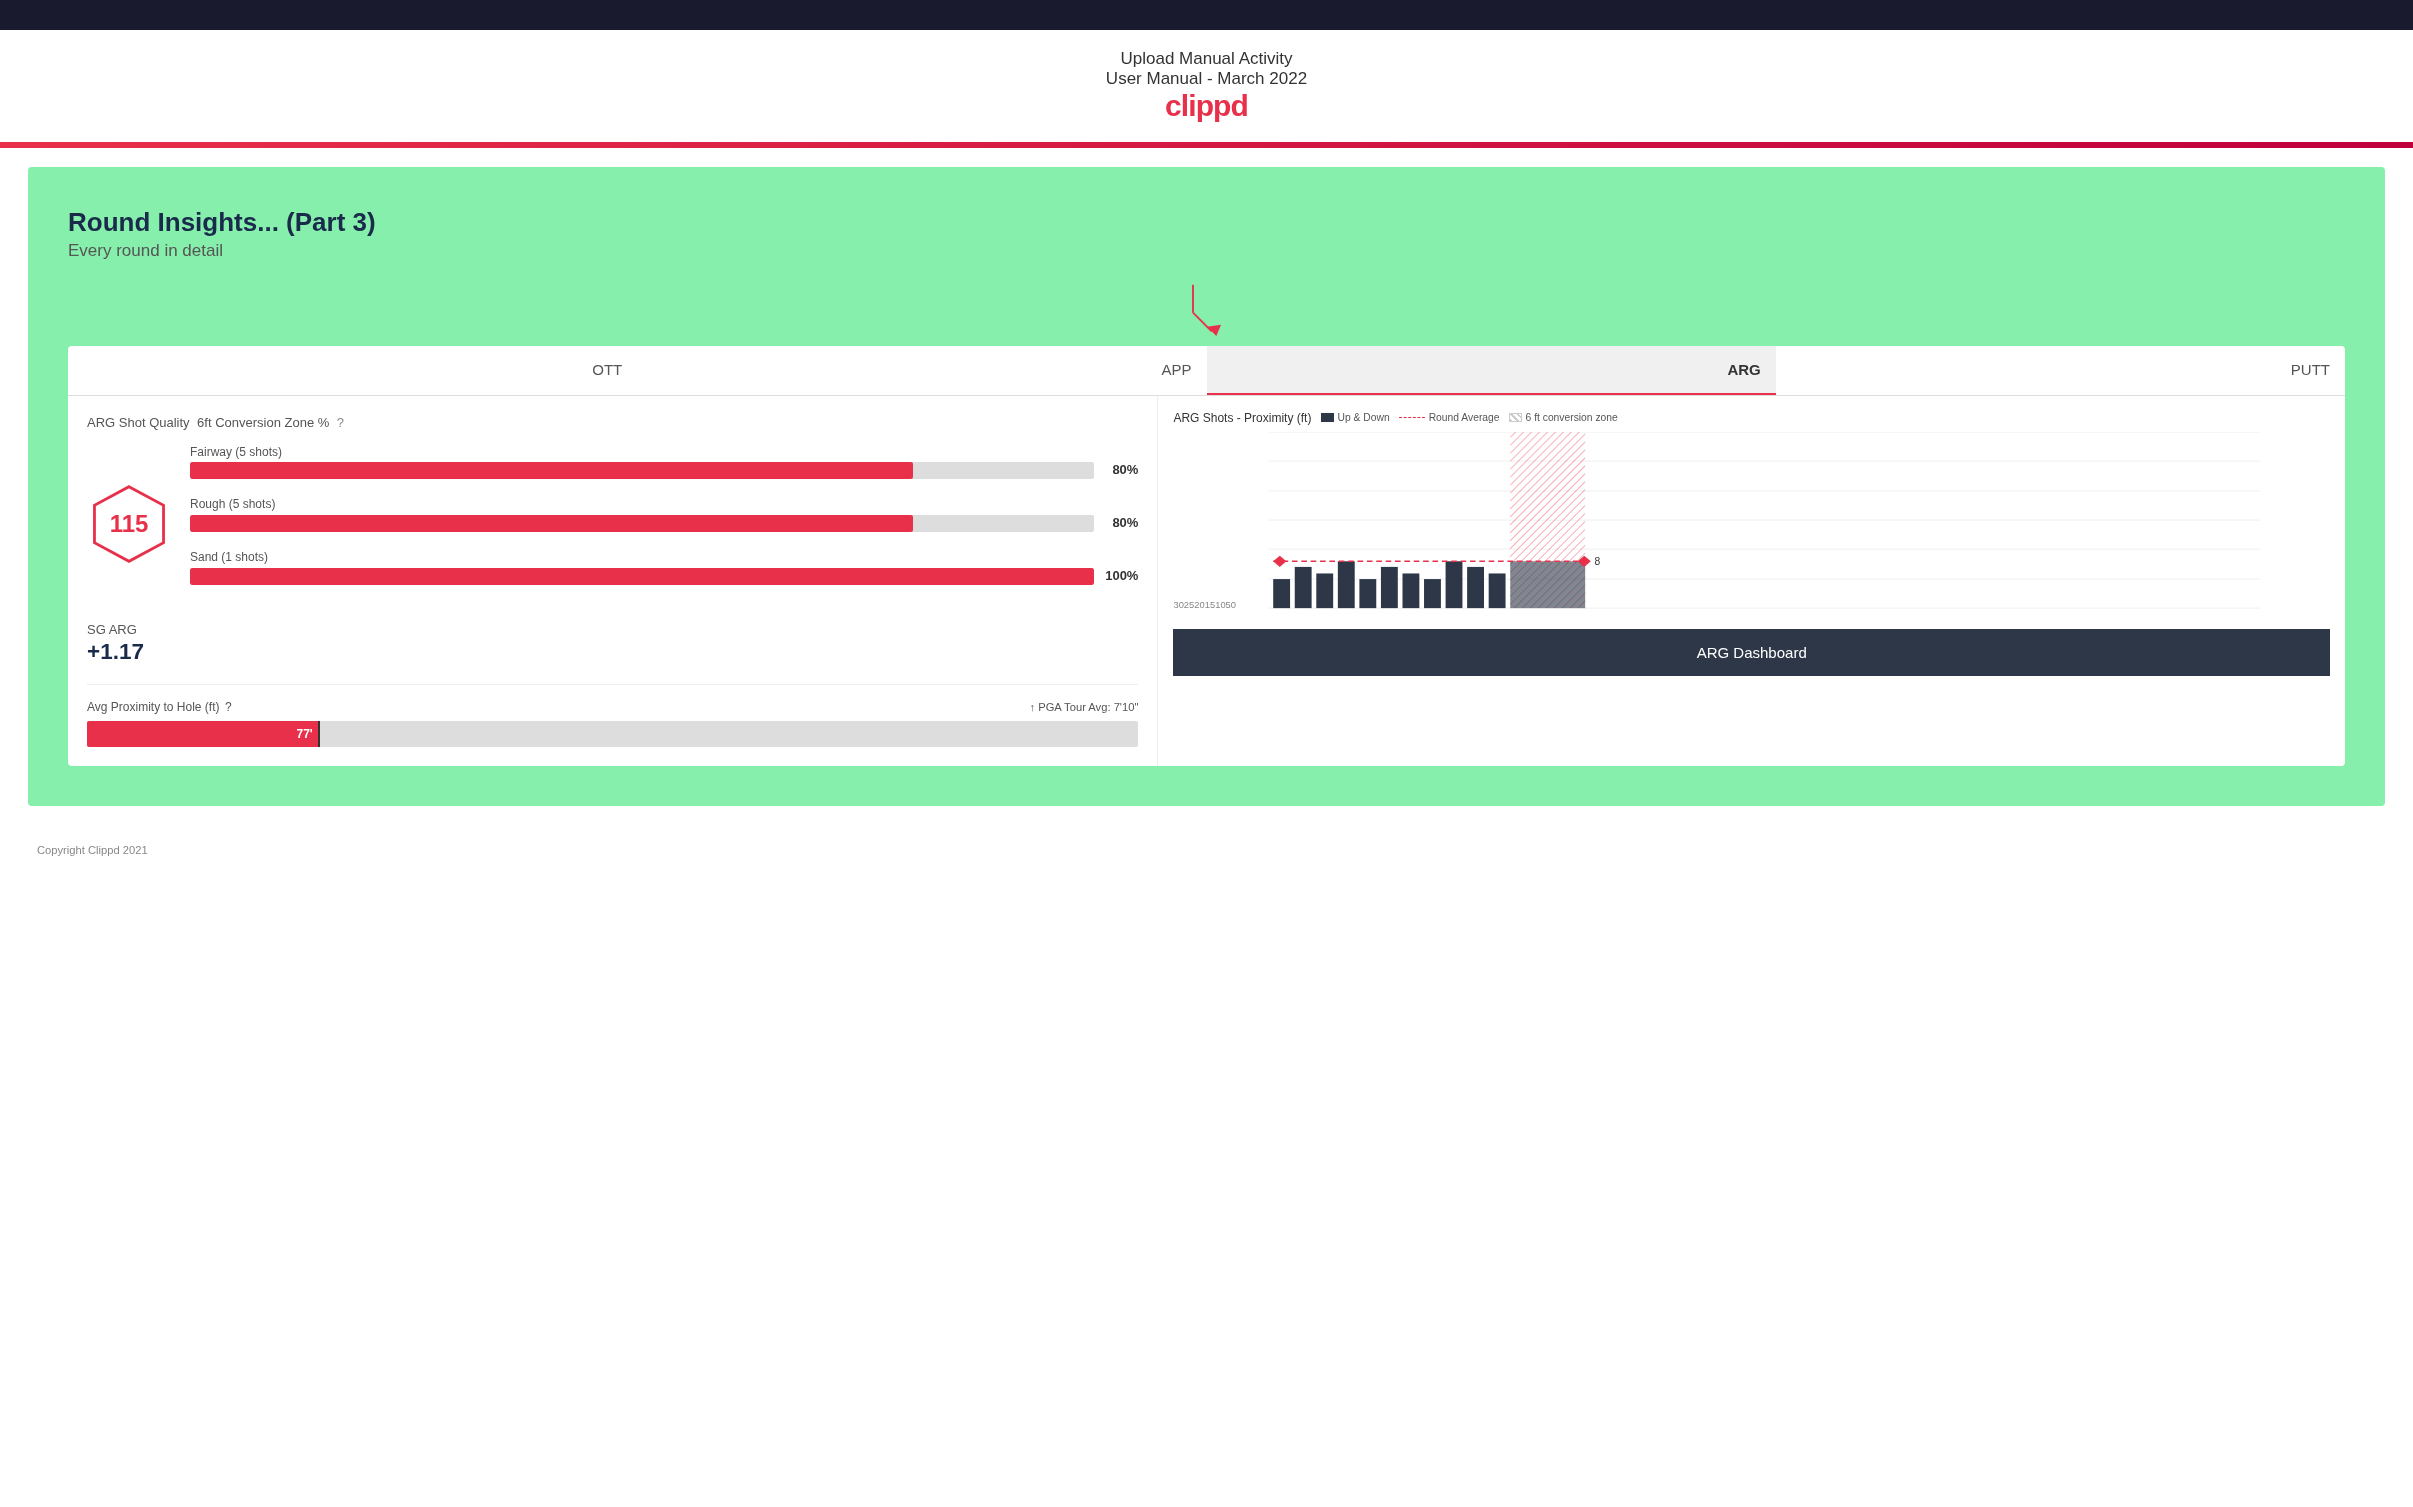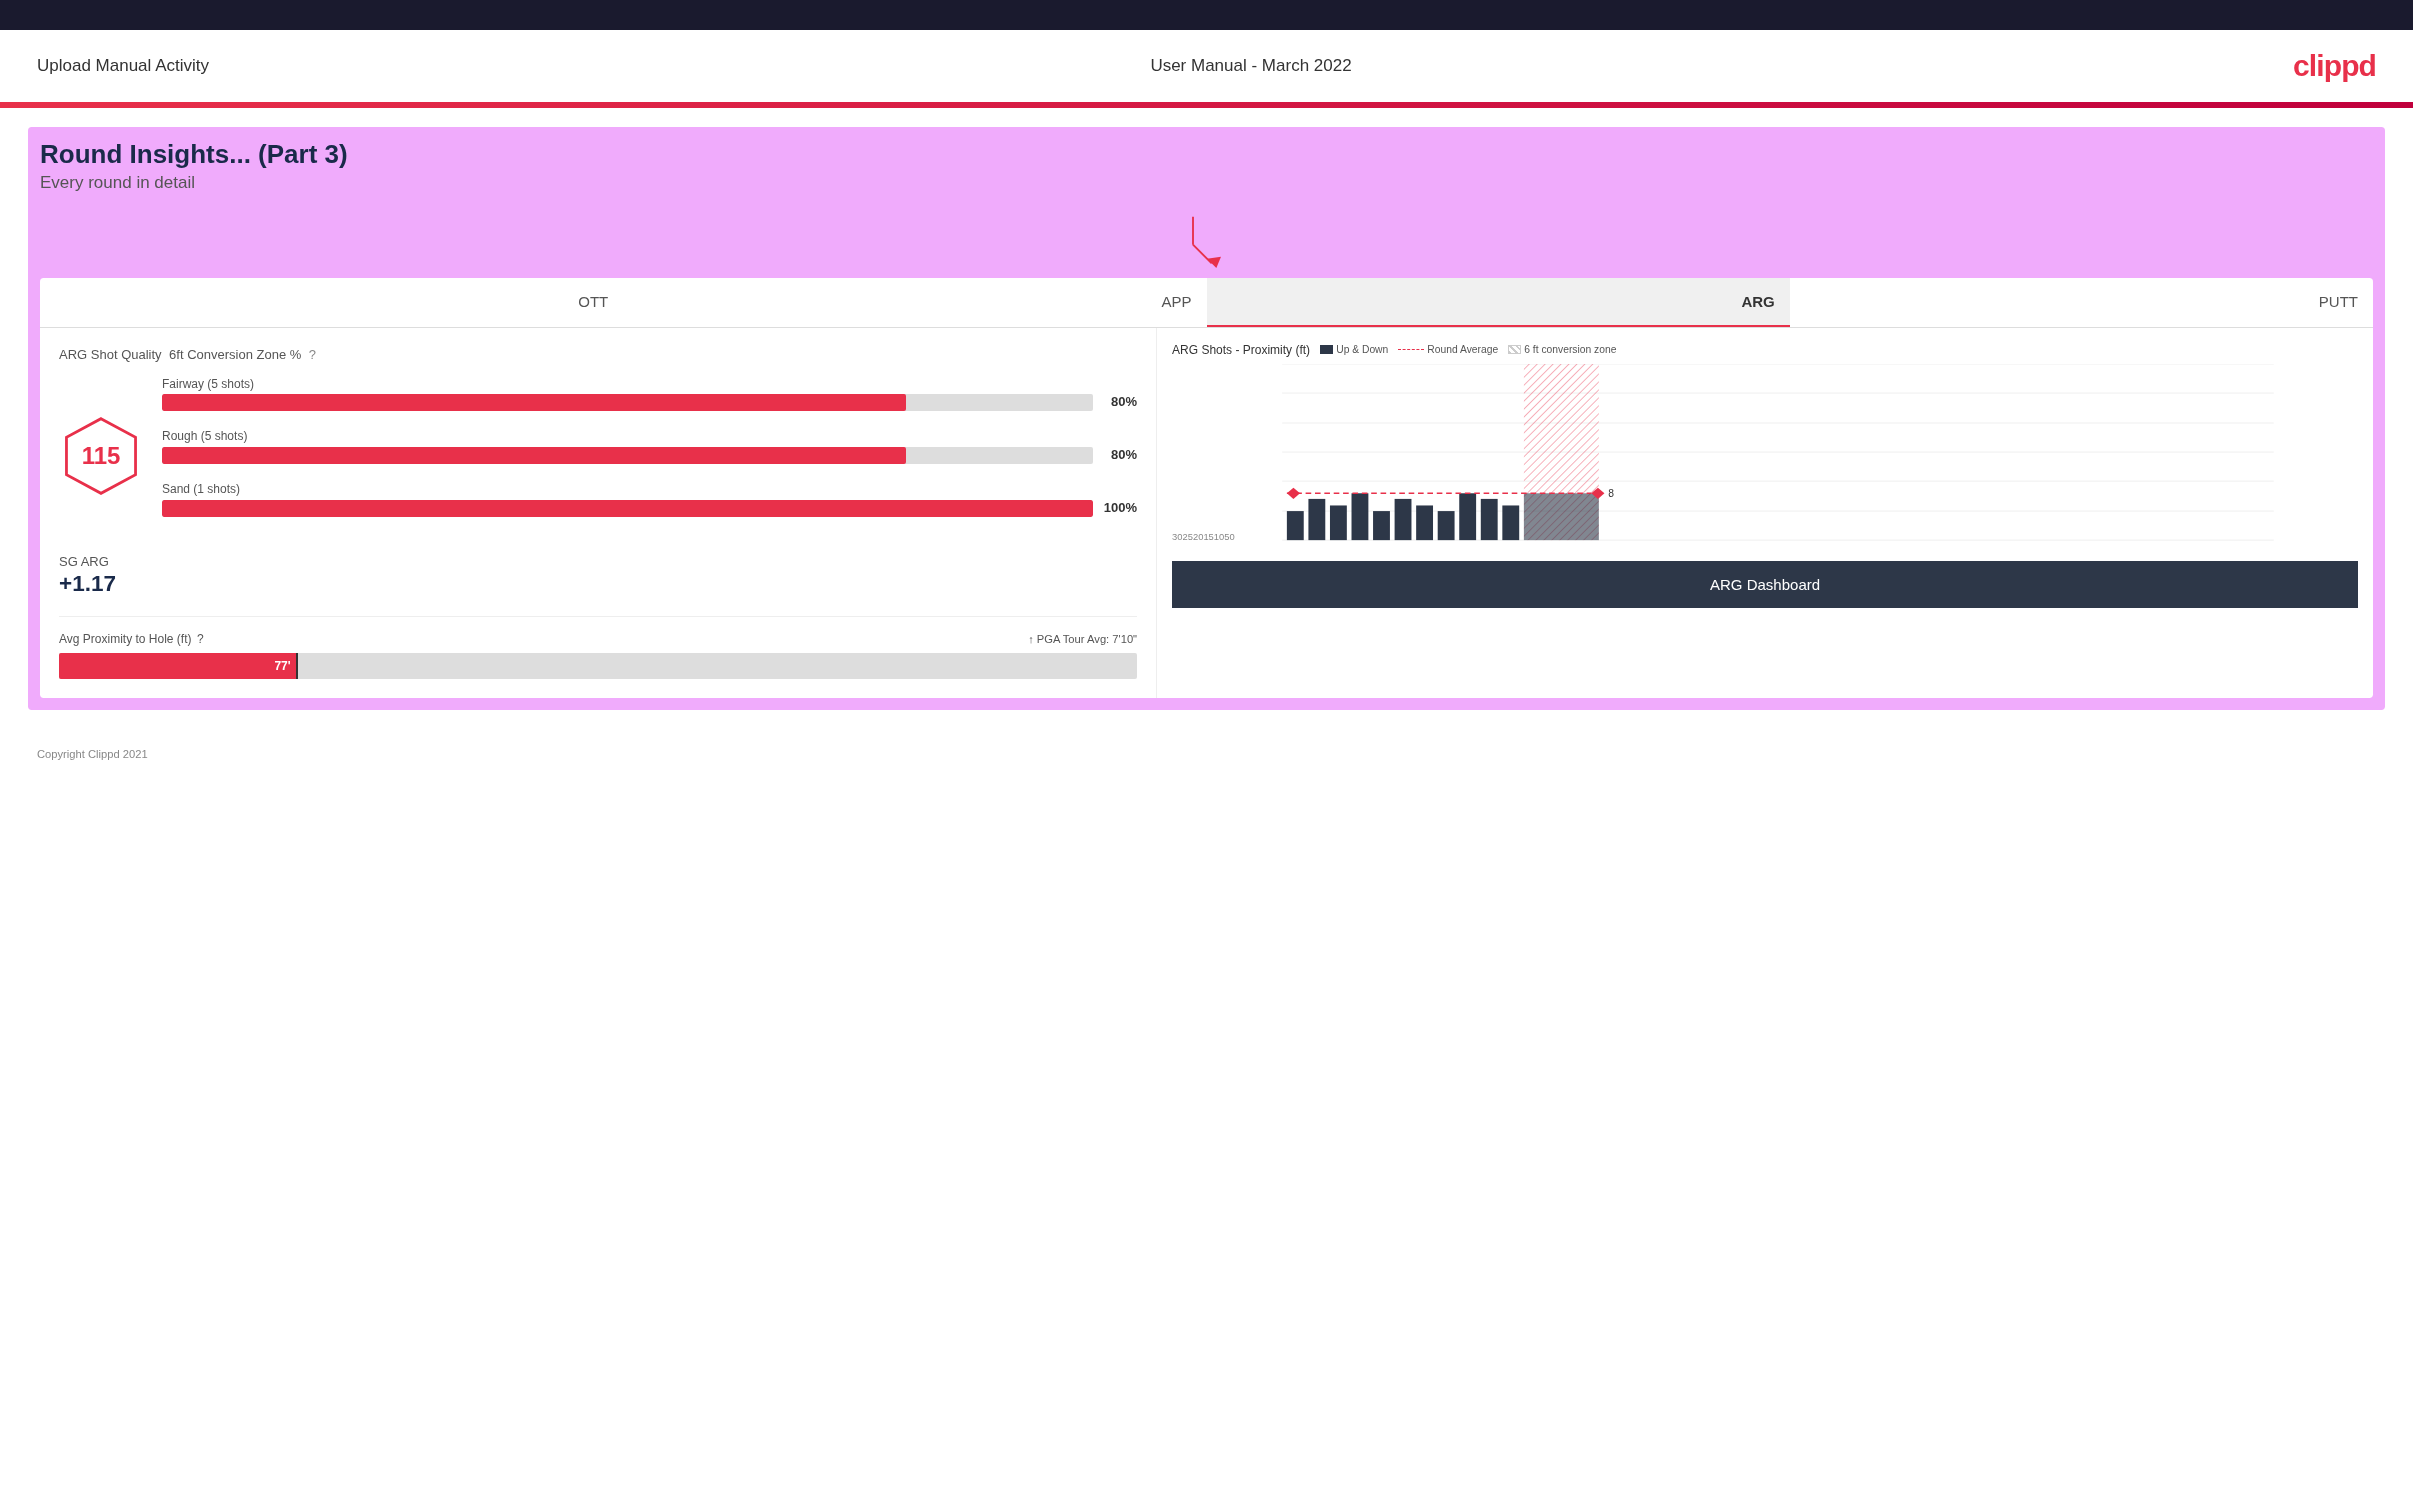--- a/index.html
+++ b/index.html
@@ -1,26 +1,26 @@
 <!DOCTYPE html>
 <html style="font-size:15px"><head>
   <meta charset="utf-8">
   <style>
     * { box-sizing: border-box; margin: 0; padding: 0; }
     body { font-family: 'Arial', sans-serif; background: #fff; color: #333; }
 
     .top-bar { background: #1a1a2e; height: 30px; width: 100%; }
     .red-accent-bar { height: 5.6px; background: linear-gradient(to right, #e8304a, #c0003c); }
 
-    .header { display: flex; align-items: center; justify-content: space-between; padding: 19px 37px; }
+    .header { display: flex; align-items: center; justify-content: space-between; padding: 19px 37px; flex-direction: column; }
     .header-left { font-size: 17px; color: #333; }
     .header-center { font-size: 17px; color: #333; }
     .header-logo { font-size: 30px; font-weight: bold; color: #e8304a; letter-spacing: -0.9px; }
 
-    .main-content { background: #f0abfc; margin: 19px 28px; padding: 12px; border-radius: 3.7px; }
+    .main-content { background: #86efac; margin: 19px 28px; padding: 40px; border-radius: 3.7px; }
 
     .page-title { font-size: 26px; font-weight: bold; color: #1a2a4a; margin-bottom: 3.7px; }
     .page-subtitle { font-size: 17px; color: #555; margin-bottom: 19px; }
     .left-panel { width: 262px; flex-shrink: 0; }
     .left-top-note { text-align: center; font-size: 14px; color: #444; line-height: 1.5; margin-bottom: 19px; }
     .left-top-note strong { font-weight: bold; }
 
     .right-panel { flex: 1; }
 
     

